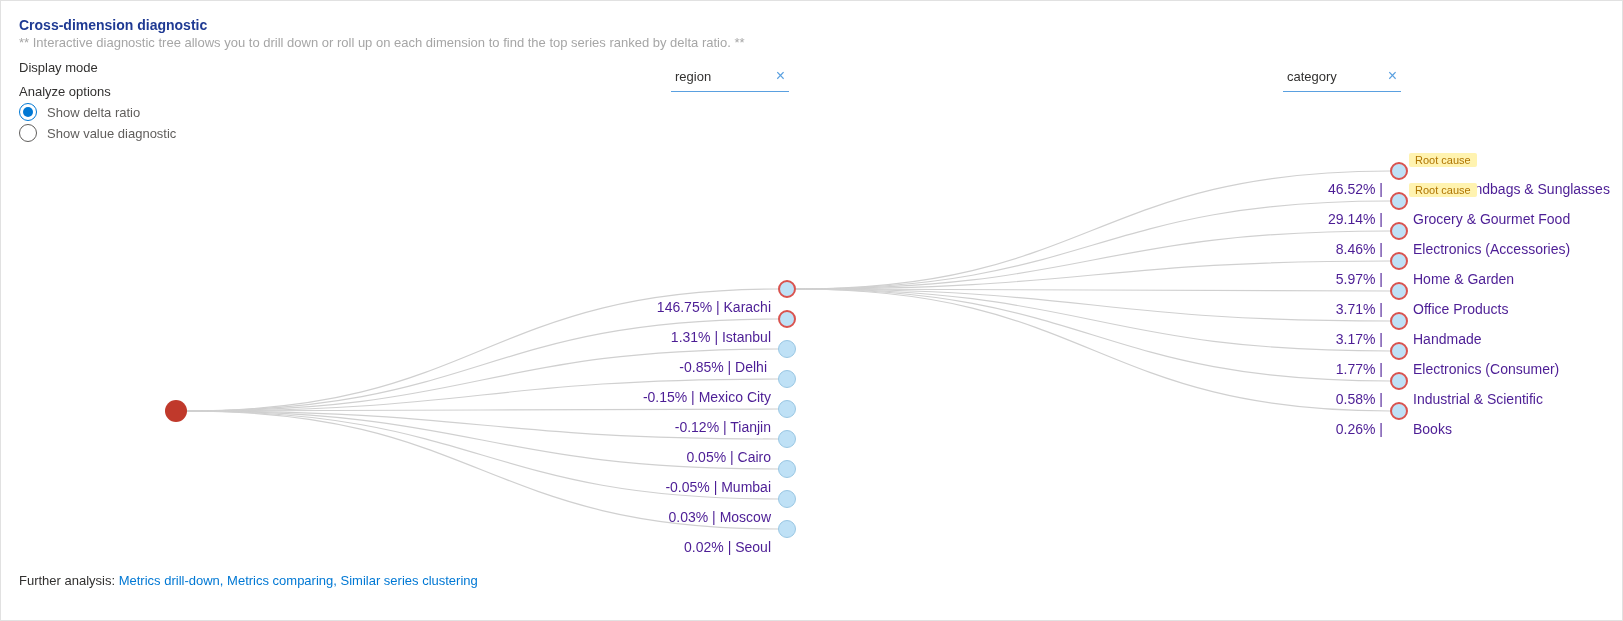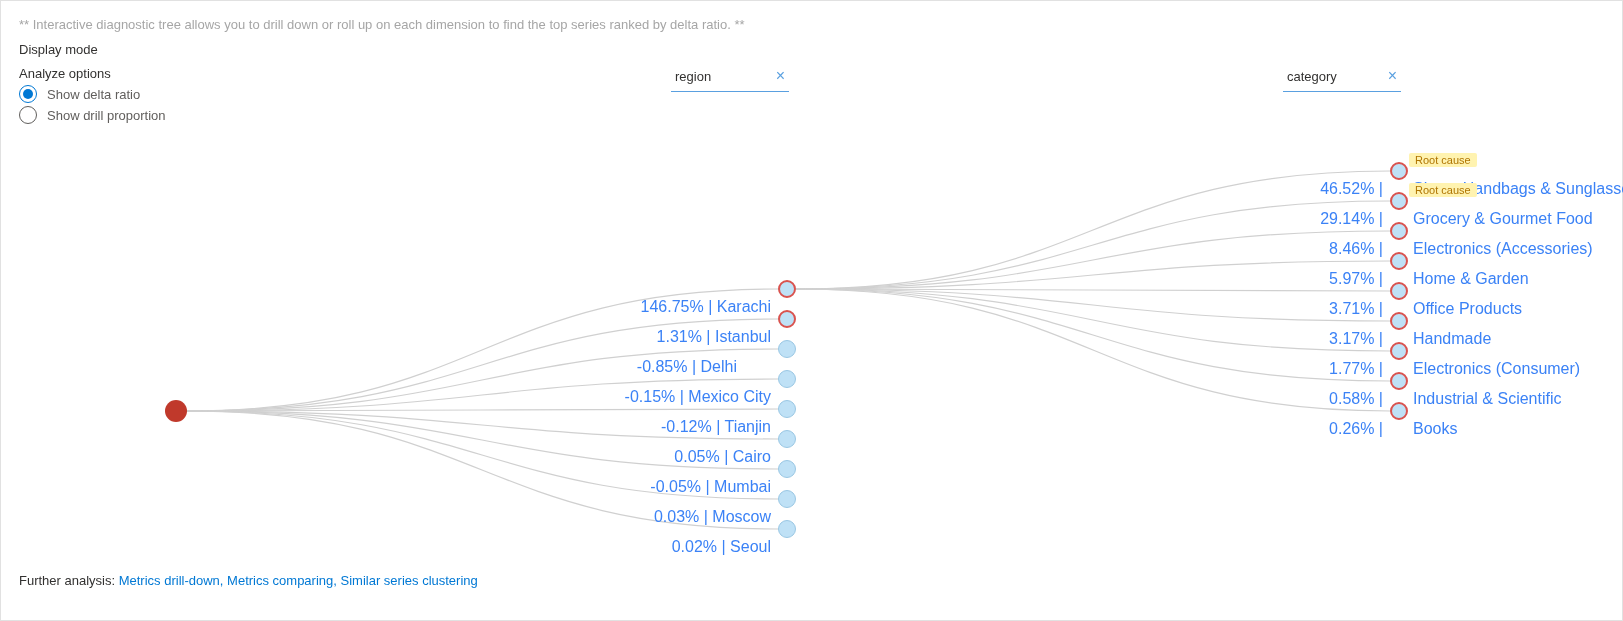--- a/index.html
+++ b/index.html
@@ -116,22 +116,22 @@
     background: #bfe1f6;
     border: 1px solid #99c7e4;
   }
   .node.red {
     background: #bfe1f6;
     border: 2px solid #d9534f;
   }
 
   .node-text {
     position: absolute;
-    font-size: 16px;
-    color: #3b82f6;
+    font-size: 14px;
+    color: #4c1d95;
     white-space: nowrap;
     transform: translateY(-50%);
     pointer-events: none;
   }
 
   .root-cause-tag {
     position: absolute;
     background: #fff3b0;
     color: #b07500;
     font-size: 11px;
@@ -153,33 +153,34 @@
     text-decoration: none;
     cursor: pointer;
   }
   .footer .comma { color: #0078d4; }
 </style>
 </head>
 <body>
 
 <div class="card">
 
+  <div class="title">Cross-dimension diagnostic</div>
   <div class="subtitle">** Interactive diagnostic tree allows you to drill down or roll up on each dimension to find the top series ranked by delta ratio. **</div>
 
   <div class="controls">
     <div class="sec-label">Display mode</div>
 
     <div class="sec-label" style="margin-top:9px;">Analyze options</div>
     <div class="radio-row">
       <span class="radio selected"></span>
       <span class="radio-label">Show delta ratio</span>
     </div>
     <div class="radio-row">
       <span class="radio"></span>
-      <span class="radio-label">Show drill proportion</span>
+      <span class="radio-label">Show value diagnostic</span>
     </div>
   </div>
 
   <div class="dim-header region">
     <span>region</span>
     <span class="dim-close">×</span>
   </div>
   <div class="dim-header category">
     <span>category</span>
     <span class="dim-close">×</span>
@@ -206,21 +207,21 @@
       <path d="M 795 288 C 1092 288, 1092 410, 1389 410" stroke="#d0d0d0" stroke-width="1.2" fill="none"></path>
     </svg>
 
   <div id="nodes-layer">
       <div class="node root" style="left: 175px; top: 410px;"></div>
       <div class="node red" style="left: 786px; top: 288px;"></div>
       <div class="node-text" style="top: 306px; right: 851px; text-align: right;">146.75% | Karachi</div>
       <div class="node red" style="left: 786px; top: 318px;"></div>
       <div class="node-text" style="top: 336px; right: 851px; text-align: right;">1.31% | Istanbul</div>
       <div class="node blue" style="left: 786px; top: 348px;"></div>
-      <div class="node-text" style="top: 366px; right: 885px; text-align: right;">-0.85% | Delhi</div>
+      <div class="node-text" style="top: 366px; right: 855px; text-align: right;">-0.85% | Delhi</div>
       <div class="node blue" style="left: 786px; top: 378px;"></div>
       <div class="node-text" style="top: 396px; right: 851px; text-align: right;">-0.15% | Mexico City</div>
       <div class="node blue" style="left: 786px; top: 408px;"></div>
       <div class="node-text" style="top: 426px; right: 851px; text-align: right;">-0.12% | Tianjin</div>
       <div class="node blue" style="left: 786px; top: 438px;"></div>
       <div class="node-text" style="top: 456px; right: 851px; text-align: right;">0.05% | Cairo</div>
       <div class="node blue" style="left: 786px; top: 468px;"></div>
       <div class="node-text" style="top: 486px; right: 851px; text-align: left;">-0.05% | Mumbai</div>
       <div class="node blue" style="left: 786px; top: 498px;"></div>
       <div class="node-text" style="top: 516px; right: 851px; text-align: right;">0.03% | Moscow</div>

